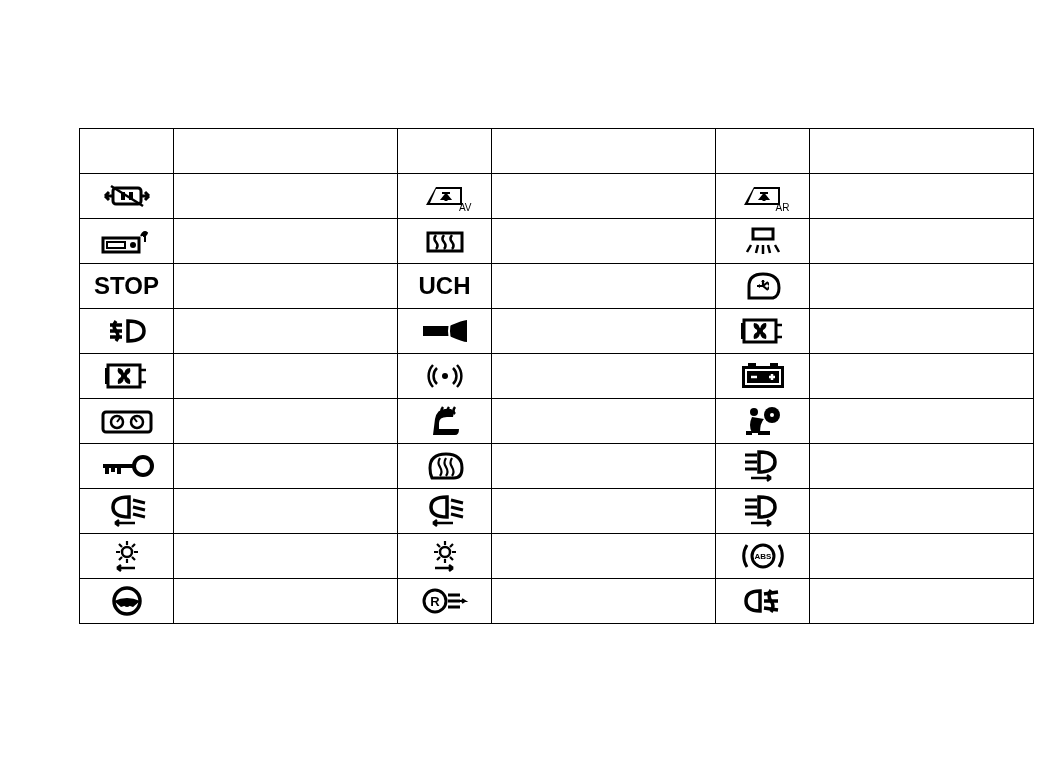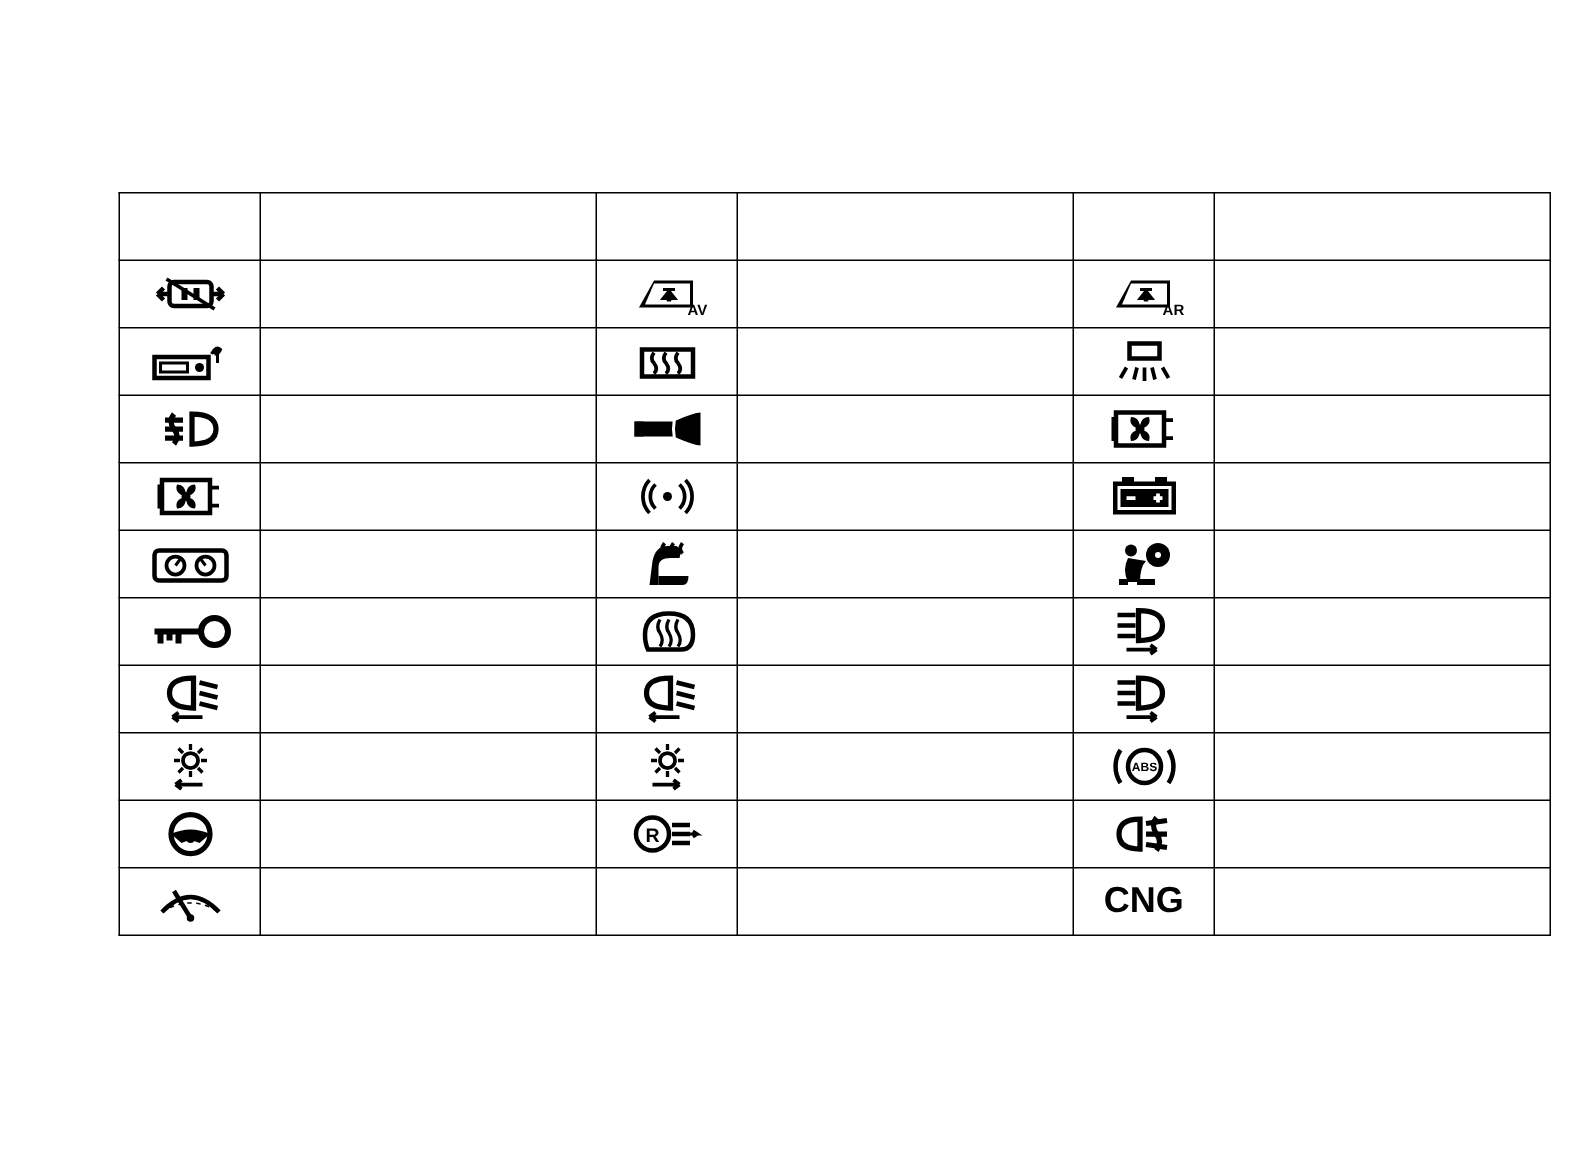--- a/index.html
+++ b/index.html
@@ -38,21 +38,21 @@
   }
   .txt {
     font-weight: 900;
     font-family: Arial, sans-serif;
     font-size: 24px;
     letter-spacing: 0px;
     color: #000;
   }
   .sub {
     font-size: 10px;
-    font-weight: 700;
+    font-weight: 400;
     margin-left: 36px;
   }
 </style>
 </head>
 <body>
 
 <div class="page">
   <table class="fuse">
     <colgroup>
       <col class="c-sym">
@@ -112,20 +112,32 @@
   <path d="M14 23 l-2 3 l4 0 Z M22 23 l-2 3 l4 0 Z M30 23 l-2 3 l4 0 Z" fill="#000"></path>
 </svg></span></td>
           <td class="c-desc"></td>
           <td class="c-sym"><span style="position: relative; display: inline-block;"><svg class="icon" width="44" height="32" viewBox="0 0 44 32">
   <rect x="12" y="4" width="20" height="10" fill="none" stroke="#000" stroke-width="3"></rect>
   <path d="M10 20 l-4 7 M17 20 l-2 8 M22 20 l0 9 M27 20 l2 8 M34 20 l4 7" stroke="#000" stroke-width="2.5"></path>
 </svg></span></td>
           <td class="c-desc"></td>
         </tr>
         <tr>
+          <td class="c-sym"><span class="txt">STOP</span></td>
+          <td class="c-desc"></td>
+          <td class="c-sym"><span class="txt">UCH</span></td>
+          <td class="c-desc"></td>
+          <td class="c-sym"><span style="position: relative; display: inline-block;"><svg class="icon" width="40" height="32" viewBox="0 0 40 32">
+  <path d="M6 16 Q6 4 20 4 Q36 4 36 18 Q36 26 30 28 L6 28 Q6 22 6 16 Z" fill="none" stroke="#000" stroke-width="3"></path>
+  <path d="M20 10 l0 6 M14 16 l6 0 M20 16 l5 4 M20 16 l5 -4" stroke="#000" stroke-width="2.2" fill="none"></path>
+  <path d="M14 16 l3 -2 l0 4 Z M26 12 l-2 2 l2 2 Z M26 20 l-2 -2 l2 -2 Z M20 10 l-2 2 l4 0 Z" fill="#000"></path>
+</svg></span></td>
+          <td class="c-desc"></td>
+        </tr>
+        <tr>
           <td class="c-sym"><span style="position: relative; display: inline-block;"><svg class="icon" width="46" height="30" viewBox="0 0 46 30">
   <path d="M24 5 Q40 5 40 15 Q40 25 24 25 L24 5 Z" fill="none" stroke="#000" stroke-width="3.5"></path>
   <path d="M6 9 l12 0 M6 15 l12 0 M6 21 l12 0" stroke="#000" stroke-width="3.5"></path>
   <path d="M12 5 q-4 5 0 10 q4 5 0 10" fill="none" stroke="#000" stroke-width="3.5"></path>
 </svg></span></td>
           <td class="c-desc"></td>
           <td class="c-sym"><span style="position: relative; display: inline-block;"><svg class="icon" width="52" height="30" viewBox="0 0 52 30">
   <path d="M4 10 L30 10 Q44 4 48 4 L48 26 Q44 26 30 20 L4 20 Z" fill="#000"></path>
   <rect x="4" y="10" width="6" height="10" fill="#000"></rect>
   <path d="M32 4 q-4 11 0 22" fill="none" stroke="#fff" stroke-width="2"></path>
@@ -260,28 +272,15 @@
   <path d="M39 15 l5 0 l-3 -2 M44 15 l-3 2" stroke="#000" stroke-width="2" fill="none"></path>
 </svg></span></td>
           <td class="c-desc"></td>
           <td class="c-sym"><span style="position: relative; display: inline-block;"><svg class="icon" width="46" height="30" viewBox="0 0 46 30">
   <path d="M20 5 Q6 5 6 15 Q6 25 20 25 L20 5 Z" fill="none" stroke="#000" stroke-width="3.5"></path>
   <path d="M24 8 l14 -2 M24 15 l14 0 M24 22 l14 2" stroke="#000" stroke-width="3.5"></path>
   <path d="M31 4 q-4 5 0 11 q4 5 0 11" fill="none" stroke="#000" stroke-width="3.5"></path>
 </svg></span></td>
           <td class="c-desc"></td>
         </tr>
-        <tr>
-          <td class="c-sym"><span style="position: relative; display: inline-block;"><svg class="icon" width="50" height="30" viewBox="0 0 50 30">
-  <path d="M6 22 Q25 2 44 22" fill="none" stroke="#000" stroke-width="3"></path>
-  <path d="M6 22 Q25 10 44 22" fill="none" stroke="#000" stroke-width="1" stroke-dasharray="3 3"></path>
-  <path d="M25 26 L14 8" stroke="#000" stroke-width="3"></path>
-  <circle cx="25" cy="26" r="2.5" fill="#000"></circle>
-</svg></span></td>
-          <td class="c-desc"></td>
-          <td class="c-sym"></td>
-          <td class="c-desc"></td>
-          <td class="c-sym"><span class="txt">CNG</span></td>
-          <td class="c-desc"></td>
-        </tr>
       </tbody>
   </table>
 </div>
 
 </body></html>

